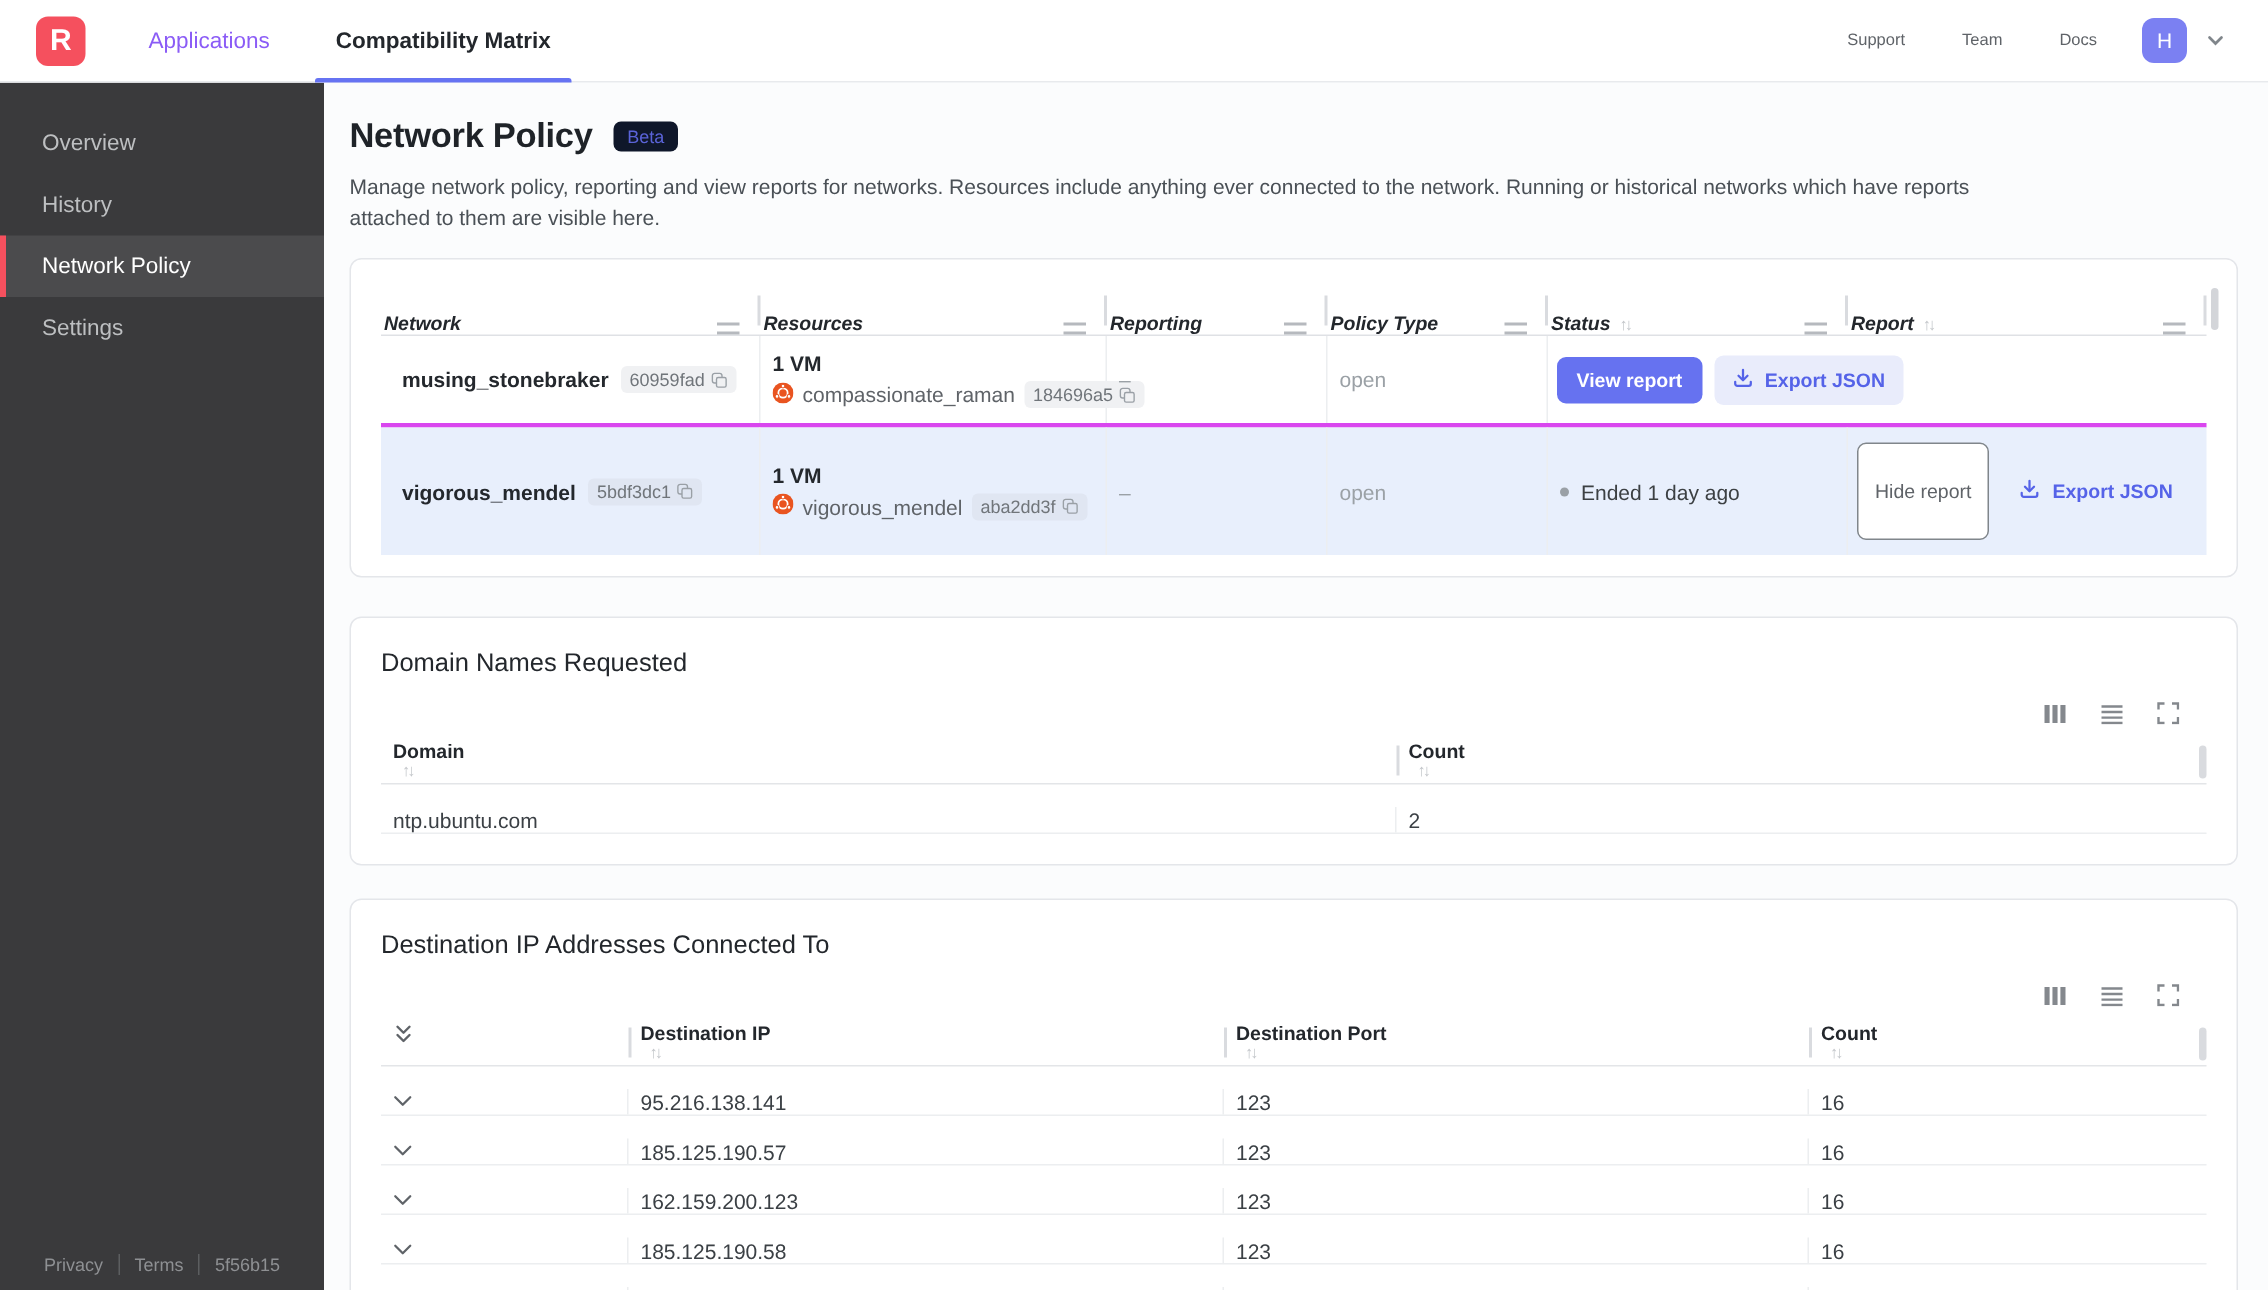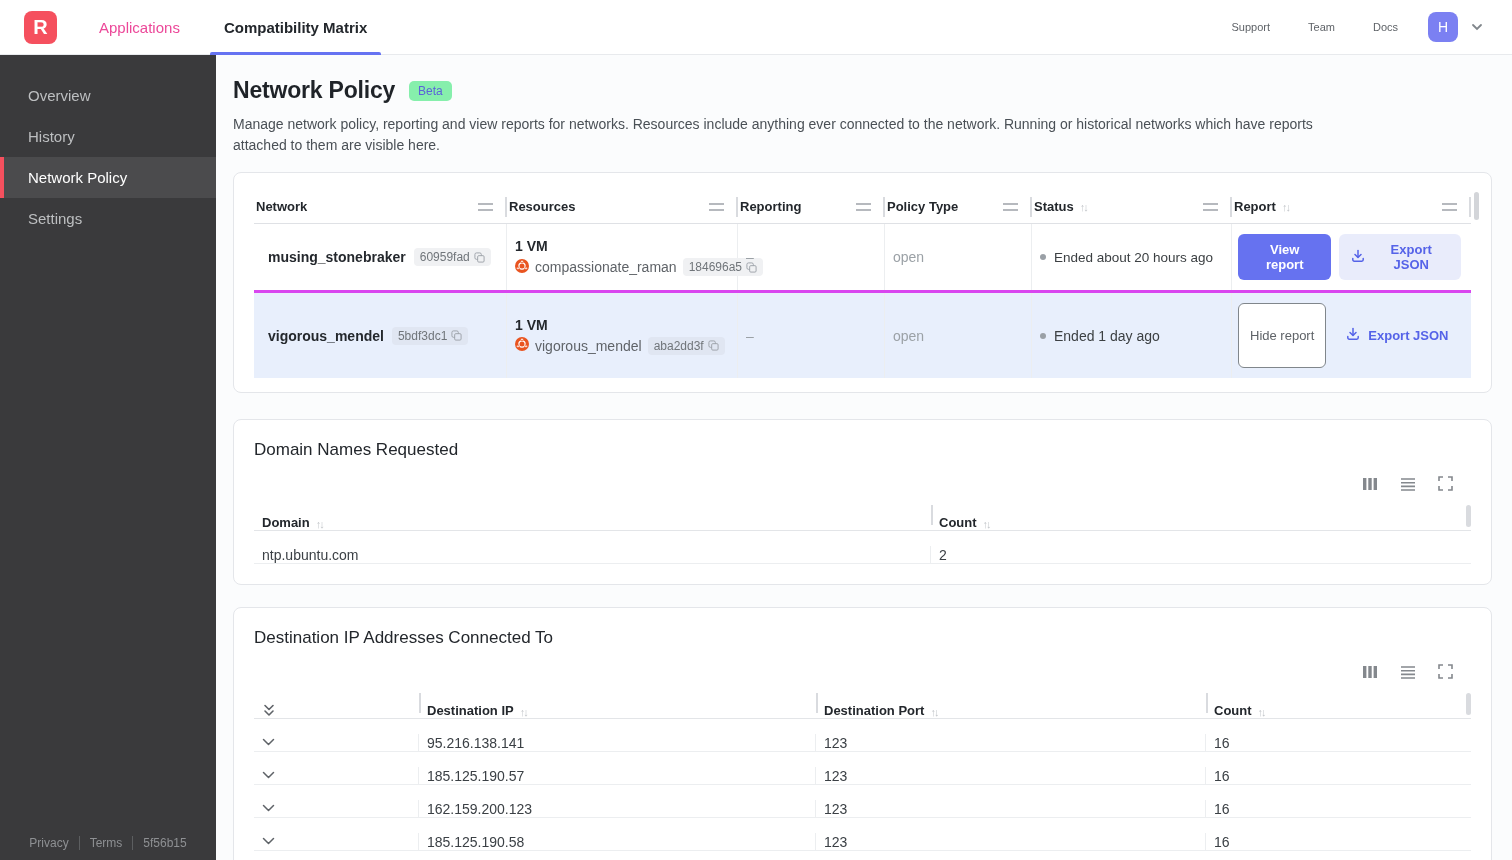--- a/index.html
+++ b/index.html
@@ -3,21 +3,21 @@
 <meta charset="utf-8">
 <style>
   * { margin:0; padding:0; box-sizing:border-box; }
   html,body { width:1512px; height:860px; overflow:hidden; }
   body { font-family:"Liberation Sans","DejaVu Sans",sans-serif; background:#fbfcfd; color:#24282d; }
 
   
   .topnav { height:55px; background:#fff; border-bottom:1px solid #e8eaed; display:flex; align-items:stretch; justify-content:space-between; padding:0 28px 0 24px; position:relative; z-index:5; }
   .nav-left { display:flex; align-items:center; gap:8px; }
   .logo { width:33px; height:33px; background:#f5505e; border-radius:8px; color:#fff; font-weight:bold; font-size:20px; display:flex; align-items:center; justify-content:center; margin-right:16px; cursor:pointer; }
-  .nav-item { position:relative; display:flex; align-items:center; height:55px; padding:0 18px; font-size:15px; color:#ec4899; cursor:pointer; text-decoration:none; }
+  .nav-item { position:relative; display:flex; align-items:center; height:55px; padding:0 18px; font-size:15px; color:#8b5cf6; cursor:pointer; text-decoration:none; }
   .nav-item.active { color:#23272c; font-weight:bold; }
   .nav-item.active::after { content:""; position:absolute; left:4px; right:4px; bottom:0; height:3px; background:#6673f2; border-radius:2px 2px 0 0; }
   .nav-right { display:flex; align-items:center; gap:6px; }
   .nav-link { padding:0 16px; font-size:11px; color:#5f6368; cursor:pointer; text-decoration:none; }
   .avatar { width:30px; height:30px; border-radius:8px; background:#7b80f2; color:#fff; font-size:14px; display:flex; align-items:center; justify-content:center; margin-left:8px; cursor:pointer; }
   .chev { margin-left:6px; cursor:pointer; display:flex; align-items:center; }
 
   
   .layout { display:flex; height:805px; }
   .sidebar { width:216px; background:#3a3a3c; display:flex; flex-direction:column; padding-top:20px; position:relative; flex-shrink:0; }
@@ -26,31 +26,31 @@
   .side-item.active::before { content:""; position:absolute; left:0; top:0; bottom:0; width:4px; background:#f5505e; }
   .side-footer { position:absolute; bottom:10px; left:0; right:0; display:flex; justify-content:center; align-items:center; font-size:12px; color:#8e9093; gap:0; }
   .side-footer span { padding:0 10px; }
   .side-footer span + span { border-left:1px solid #5c5e60; }
   .side-footer .flink { cursor:pointer; }
 
   
   .main { flex:1; overflow:hidden; padding:22px 20px 0 17px; }
   .page-head { display:flex; align-items:center; gap:14px; }
   .page-title { font-size:23px; font-weight:bold; color:#1f2328; letter-spacing:-0.2px; }
-  .beta-badge { background:#86efac; color:#5a63d8; font-size:12px; padding:3px 9px; border-radius:5px; }
+  .beta-badge { background:#0f172a; color:#5a63d8; font-size:12px; padding:3px 9px; border-radius:5px; }
   .page-desc { margin-top:10px; font-size:14px; line-height:21px; color:#4a5056; max-width:1115px; }
 
   .card { background:#fff; border:1px solid #e4e6ea; border-radius:8px; margin-top:16px; }
   .card1 { padding:17px 20px 14px 20px; }
 
   
   .trow { display:flex; align-items:stretch; }
   .c1{width:253px;} .c2{width:231px;} .c3{width:147px;} .c4{width:147px;} .c5{width:200px;} .c6{flex:1;}
   .thead { height:34px; border-bottom:1px solid #dfe1e5; position:relative; }
-  .th { display:flex; align-items:center; font-size:13px; font-weight:bold; color:#23272c; padding:0 6px 0 2px; position:relative; cursor:pointer; }
+  .th { display:flex; align-items:flex-end; font-size:13px; font-weight:bold; color:#23272c; padding:0 6px 0 2px; position:relative; cursor:pointer;font-style:italic; }
   .th .label { margin-right:6px; }
   .th::after { content:""; position:absolute; right:0; top:7px; height:20px; width:2px; background:#d9dbdf; }
   .handle { width:15px; height:8px; border-top:2px solid #b6b9be; border-bottom:2px solid #b6b9be; margin-left:auto; margin-right:8px; cursor:col-resize; }
   .sort { font-size:11px; color:#c3c6ca; letter-spacing:-2px; margin-right:4px; }
   .scroll-thumb { position:absolute; right:-8px; top:2px; width:5px; height:28px; background:#d3d5d9; border-radius:3px; cursor:pointer; }
   .tbody-row { min-height:55px; border-bottom:3px solid #d946ef; }
   .tbody-row:last-child { border-bottom:none; }
   .tbody-row.hl { background:#e8effc; }
   .td { padding:10px 10px 10px 2px; display:flex; align-items:center; font-size:14px; color:#3b4045; border-right:1px solid #eceef0; }
   .td:last-child { border-right:none; }
@@ -71,21 +71,21 @@
   .btn-export { display:inline-flex; align-items:center; gap:8px; background:#e9ecfb; border:none; color:#5563e8; font-size:13px; font-weight:bold; padding:8px 12px; border-radius:6px; cursor:pointer; font-family:inherit; }
   .hl .btn-export { background:transparent; }
 
   
   .card2 { padding:20px 20px 20px 20px; }
   .card-title { font-size:17px; font-weight:normal; color:#23272c; }
   .card-tools { display:flex; justify-content:flex-end; gap:22px; margin-top:16px; margin-bottom:10px; padding-right:18px; }
   .tool-ic { cursor:pointer; display:flex; align-items:center; }
 
   .rtable .rhead { display:flex; height:30px; border-bottom:1px solid #e3e5e8; position:relative; }
-  .rtable .rth { display:flex; align-items:flex-end; font-size:13px; font-weight:bold; color:#23272c; padding-left:8px; position:relative; cursor:pointer; }
+  .rtable .rth { display:flex; align-items:flex-start; font-size:13px; font-weight:bold; color:#23272c; padding-left:8px; position:relative; cursor:pointer;flex-direction:column; }
   .rtable .rth .sep { position:absolute; left:0; top:4px; height:20px; width:2px; background:#d9dbdf; }
   .rtable .rrow { display:flex; border-bottom:1px solid #eceef0; height:33px; }
   .rtable .rtd { display:flex; align-items:center; font-size:14px; color:#3b4045; padding-left:8px; border-right:1px solid #eceef0;margin-top:15px; }
   .rtable .rtd:last-child { border-right:none; }
   .dcol1 { width:677px; } .dcol2 { flex:1; }
   .ecol { width:165px; } .ipcol { width:397px; } .pcol { width:390px; } .ccol { flex:1; }
   .expander { cursor:pointer; display:flex; align-items:center; padding-left:14px; }
   .rscroll { position:absolute; right:0; top:4px; width:5px; height:22px; background:#d9dbdf; border-radius:3px; cursor:pointer; }
 </style>
 </head>
@@ -193,24 +193,20 @@
                   <svg width="11" height="11" viewBox="0 0 12 12" fill="none" stroke="#9aa0a6">
                     <rect x="4" y="4" width="7" height="7" rx="1.2"></rect>
                     <path d="M8 4V2.7A1.7 1.7 0 0 0 6.3 1H2.7A1.7 1.7 0 0 0 1 2.7v3.6A1.7 1.7 0 0 0 2.7 8H4"></path>
                   </svg>
                 </span>
             </span>
           </span>
         </div>
         <div class="td c3 muted" style="padding-left:8px;">–</div>
         <div class="td c4 muted" style="padding-left:8px;">open</div>
-        <div class="td c5 status-cell" style="padding-left:8px;">
-            <span class="dot"></span>
-            <span class="status-txt" style="font-size:13.5px;">Ended about 20 hours ago</span>
-          </div>
         <div class="td c6 report-cell">
           <button class="btn-primary">View report</button>
           <button class="btn-export">
             <span><svg width="14" height="14" viewBox="0 0 14 14" fill="none" stroke="#5563e8" stroke-width="1.5" stroke-linecap="round" stroke-linejoin="round">
                   <path d="M7 1.5v6.5"></path>
                   <path d="M4 5.5L7 8.5l3-3"></path>
                   <path d="M1.8 9.5v1.3a1.4 1.4 0 0 0 1.4 1.4h7.6a1.4 1.4 0 0 0 1.4-1.4V9.5"></path>
                 </svg></span>
             <span>Export JSON</span>
           </button>

